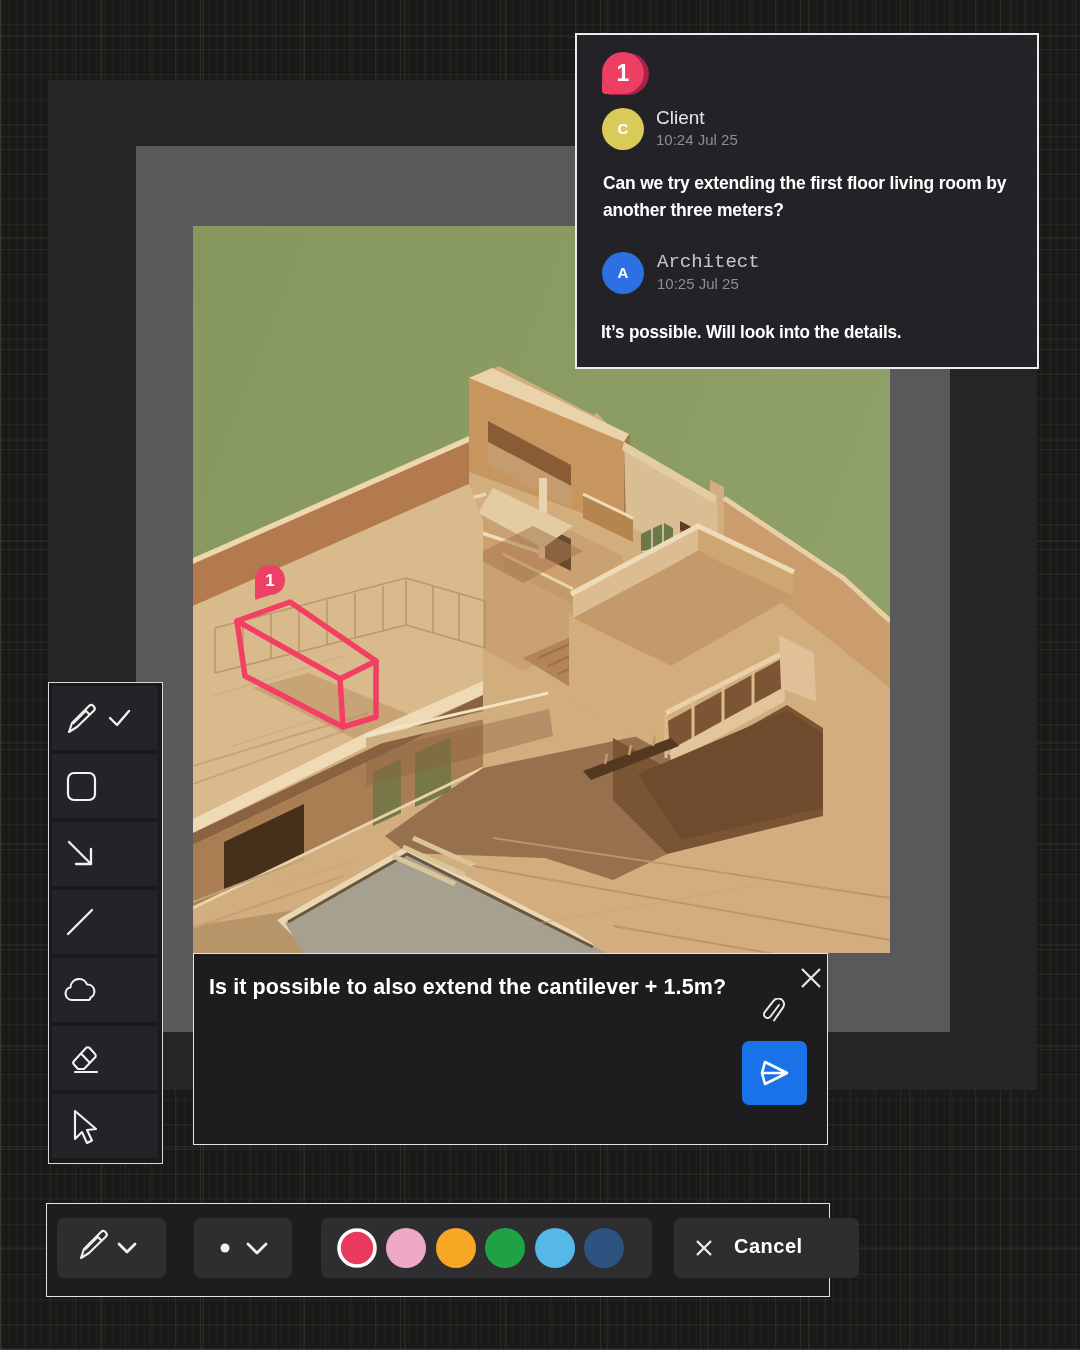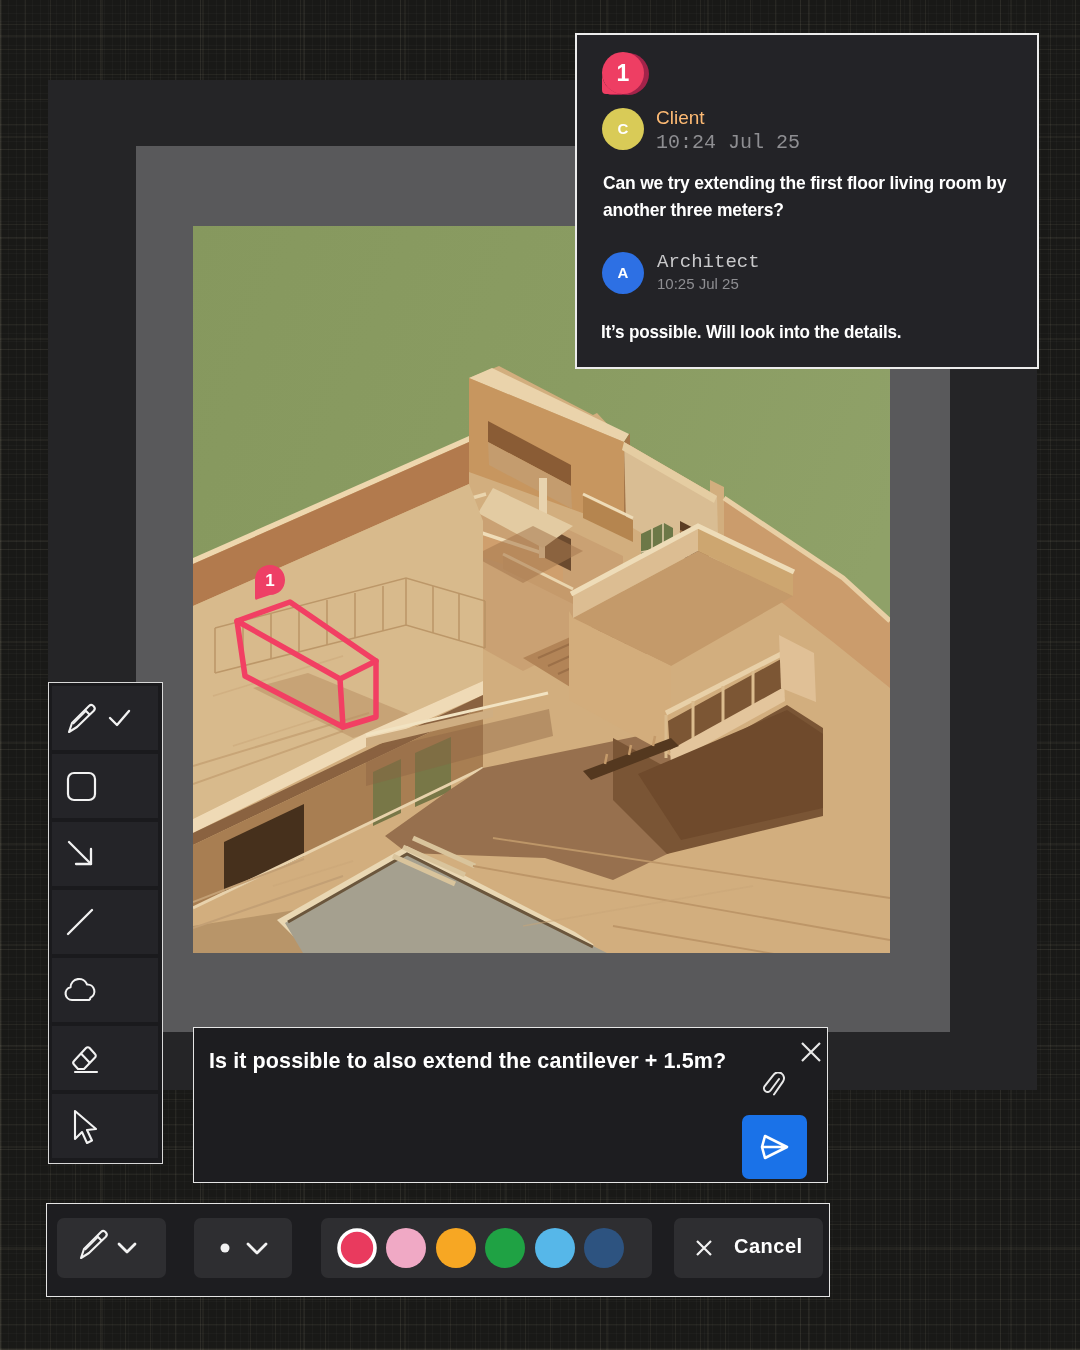--- a/index.html
+++ b/index.html
@@ -188,23 +188,23 @@
         <g fill="#ee3e63">
           <circle cx="21" cy="21" r="21"></circle>
           <path d="M0,21 L0,38 Q0,42 4,42 L21,42 A21,21 0 0 1 0,21 Z"></path>
         </g>
         <text x="21" y="29" font-size="23" font-weight="bold" fill="#ffffff" text-anchor="middle" font-family="Liberation Sans,sans-serif">1</text>
       </g>
     </svg>
 
     <div class="abs" style="left:25px;top:73px;width:42px;height:42px;border-radius:50%;background:#d9cb57;color:#fff;font-size:15px;font-weight:bold;text-align:center;line-height:42px;">C</div>
 
-    <div class="abs" style="left:79px;top:72px;font-size:19px;color:#fdba74;">Client</div>
-
-    <div class="abs" style="left:79px;top:96px;font-size:20px;color:#8e8e92;font-family:Liberation Mono, monospace;">10:24 Jul 25</div>
+    <div class="abs" style="left:79px;top:72px;font-size:19px;color:#e5e5e5;">Client</div>
+
+    <div class="abs" style="left:79px;top:96px;font-size:15px;color:#8e8e92;">10:24 Jul 25</div>
 
     <div class="abs" style="left:26px;top:134px;width:540px;font-size:19px;line-height:27px;font-weight:bold;color:#ffffff;letter-spacing:-0.2px;transform:scaleX(0.92);transform-origin:0 0;">Can we try extending the first floor living room by<br>another three meters?</div>
 
     <div class="abs" style="left:25px;top:217px;width:42px;height:42px;border-radius:50%;background:#2d70e4;color:#fff;font-size:15px;font-weight:bold;text-align:center;line-height:42px;">A</div>
 
     <div class="abs" style="left:80px;top:216px;font-size:19px;color:#c9c9cb;font-family:Liberation Mono, monospace;">Architect</div>
 
     <div class="abs" style="left:80px;top:240px;font-size:15px;color:#8e8e92;text-align:center;">10:25 Jul 25</div>
 
     <div class="abs" style="left:24px;top:286px;width:520px;font-size:19px;font-weight:bold;color:#ffffff;letter-spacing:-0.2px;transform:scaleX(0.90);transform-origin:0 0;">It’s possible. Will look into the details.</div>
@@ -260,21 +260,21 @@
         </svg>
     </div>
 
     <div class="abs" style="left:3px;top:411px;width:106px;height:64px;background:#242428;">
       <svg width="106" height="64" viewBox="0 0 106 64" style="position:relative;left:-4px;">
           <path d="M27 17 L27 45 L34 38 L39 49 L44 46.5 L39 36 L48 35 Z" stroke="#f2f2f2" stroke-width="2.1" fill="none" stroke-linejoin="round"></path>
         </svg>
     </div>
   </div>
 
-  <div class="abs" style="left:193px;top:1027px;width:635px;height:156px;background:#1d1d20;border:1.5px solid #e5e5e5;box-sizing:border-box;">
+  <div class="abs" style="left:193px;top:953px;width:635px;height:192px;background:#1d1d20;border:1.5px solid #e5e5e5;box-sizing:border-box;">
 
     <div class="abs" style="left:15px;top:21px;width:620px;font-size:21.5px;font-weight:bold;color:#ffffff;letter-spacing:0.1px;">Is it possible to also extend the cantilever + 1.5m?</div>
 
     <svg class="abs" style="left:604px;top:11px;" width="26" height="26" viewBox="0 0 26 26">
         <path d="M4 4 L22 22 M22 4 L4 22" stroke="#e8e8e8" stroke-width="2.2" fill="none"></path>
       </svg>
 
     <svg class="abs" style="left:566px;top:44px;" width="26" height="28" viewBox="0 0 26 28">
         <path d="M19 7 L10.5 18.5 a3.6 3.6 0 0 1 -5.8 -4.3 L13.5 2.8 a5.8 5.8 0 0 1 9.4 6.8 L14 22.5" stroke="#e8e8e8" stroke-width="2" fill="none" stroke-linecap="round"></path>
       </svg>
@@ -310,21 +310,21 @@
       <svg width="331" height="60" viewBox="0 0 331 60">
         <circle cx="36" cy="30" r="18" fill="#e93a5e" stroke="#ffffff" stroke-width="3.6"></circle>
         <circle cx="85" cy="30" r="20" fill="#f0a9c5"></circle>
         <circle cx="135" cy="30" r="20" fill="#f7a723"></circle>
         <circle cx="184" cy="30" r="20" fill="#1fa244"></circle>
         <circle cx="234" cy="30" r="20" fill="#56b7e9"></circle>
         <circle cx="283" cy="30" r="20" fill="#2d5380"></circle>
       </svg>
     </div>
 
-    <div class="abs" style="left:627px;top:14px;width:149px;height:60px;background:#2e2e31;border-radius:7px;color:#fff;">
+    <div class="abs" style="left:627px;top:14px;width:149px;height:60px;background:#2e2e31;border-radius:7px;color:#fff;padding-left:36px;">
       <svg class="abs" style="left:20px;top:20px;" width="20" height="20" viewBox="0 0 20 20">
           <path d="M3 3 L17 17 M17 3 L3 17" stroke="#f2f2f2" stroke-width="2.2"></path>
         </svg>
       <div class="abs" style="left:60px;top:17px;font-size:20px;font-weight:bold;letter-spacing:0.5px;">Cancel</div>
     </div>
   </div>
 
 </div>
 
 </body></html>

